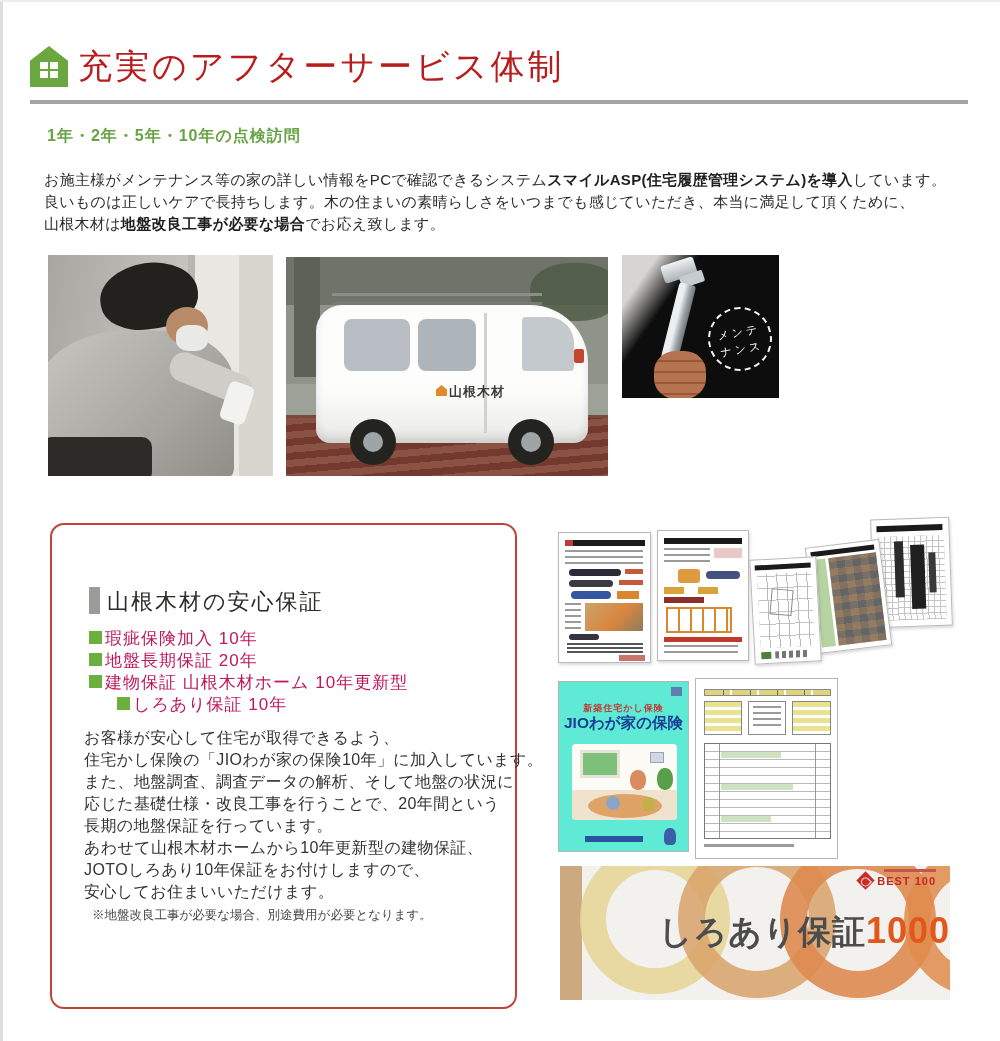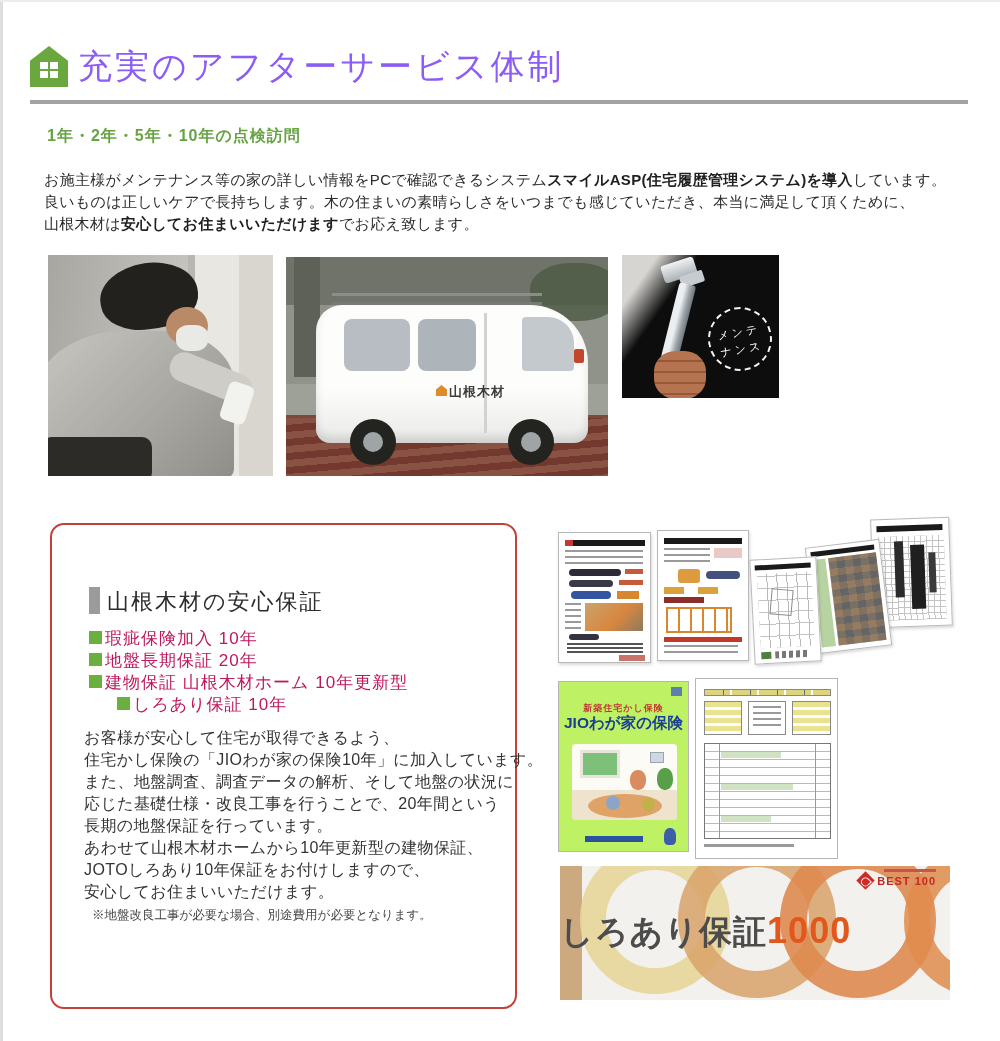--- a/index.html
+++ b/index.html
@@ -10,21 +10,21 @@
   
   .edge-l { left:0; top:0; width:3px; height:100%; background:#dedede; }
   .edge-t { left:0; top:0; width:100%; height:2px; background:#ececec; }
 
   
   .house { left:30px; top:46px; width:38px; height:41px; background:#6aa83f;
            clip-path:polygon(50% 0, 100% 36%, 100% 100%, 0 100%, 0 36%); }
   .house .win { position:absolute; left:10px; top:16px; width:18px; height:16px; background:#fff; }
   .house .win:before { content:""; position:absolute; left:8px; top:0; width:2px; height:100%; background:#6aa83f; }
   .house .win:after  { content:""; position:absolute; left:0; top:7px; width:100%; height:2px; background:#6aa83f; }
-  .page-title { left:78px; top:44px; font-family:"Liberation Serif", serif; font-size:34px; color:#8b5cf6; letter-spacing:3px; }
+  .page-title { left:78px; top:44px; font-family:"Liberation Serif", serif; font-size:34px; color:#b91c1c; letter-spacing:3px; }
   .rule { left:30px; top:100px; width:938px; height:4px; background:#a3a3a3; }
 
   
   .subtitle { left:47px; top:126px; font-size:16px; font-weight:bold; color:#67a344; letter-spacing:1px; }
   .p-line { left:44px; font-size:15px; color:#2c2c2c; white-space:nowrap; letter-spacing:0.3px; }
   .p-line b { font-weight:bold; color:#1f1f1f; }
 
   
   .photo { overflow:hidden; }
   .ph-worker { left:48px; top:255px; width:225px; height:221px; background:linear-gradient(100deg,#a8a6a0 0%,#c6c4bf 55%,#d6d4cf 100%); }
@@ -92,21 +92,21 @@
   .doc4 { left:811px; top:543px; width:75px; height:107px; transform:rotate(-7deg); z-index:2; }
   .doc5 { left:872px; top:518px; width:79px; height:109px; transform:rotate(-2deg); z-index:1; }
   .photogrid { background-image:
       repeating-linear-gradient(0deg, rgba(120,90,60,.55) 0 7px, rgba(60,60,60,.5) 7px 14px),
       repeating-linear-gradient(90deg, #b7a58f 0 8px, #8d8d8d 8px 16px); }
   .gridpaper { background-image:
       repeating-linear-gradient(0deg,#c4c4c4 0 1px, rgba(0,0,0,0) 1px 6px),
       repeating-linear-gradient(90deg,#c4c4c4 0 1px, rgba(0,0,0,0) 1px 6px); }
 
   
-  .jio { left:558px; top:681px; width:131px; height:171px; background:#bef264; border:1px solid #b5b5b5; }
+  .jio { left:558px; top:681px; width:131px; height:171px; background:#5eead4; border:1px solid #b5b5b5; }
   .jio .corner-logo { position:absolute; right:6px; top:5px; width:11px; height:9px; background:#5c7fad; }
   .jio .toplabel { position:absolute; left:0; top:20px; width:100%; text-align:center; font-size:9px; font-weight:bold; color:#c23a34; letter-spacing:1px; }
   .jio .title { position:absolute; left:0; top:31px; width:100%; text-align:center; font-size:15.5px; font-weight:bold; color:#1b3f96; }
   .jio .illus { position:absolute; left:13px; top:62px; width:105px; height:76px; background:#fdfbf6; border-radius:4px; overflow:hidden; }
   .jio .window { position:absolute; left:8px; top:6px; width:40px; height:28px; background:#7cc07a; border:3px solid #e8e4da; }
   .jio .floor { position:absolute; left:0; bottom:0; width:100%; height:30px; background:#efe3cd; }
   .jio .rug { position:absolute; left:16px; bottom:2px; width:74px; height:24px; background:#dfa368; border-radius:50%; }
   .jio .fig1 { position:absolute; left:58px; top:26px; width:16px; height:20px; background:#d98c5f; border-radius:45%; }
   .jio .fig2 { position:absolute; left:34px; bottom:10px; width:14px; height:14px; background:#8aa5c8; border-radius:50%; }
   .jio .fig3 { position:absolute; left:70px; bottom:8px; width:13px; height:15px; background:#c4b04a; border-radius:50%; }
@@ -133,21 +133,21 @@
   .banner { left:560px; top:866px; width:390px; height:134px; overflow:hidden;
       background:repeating-linear-gradient(45deg,#f4f3f0 0 16px,#ececе9 16px 32px); background-color:#f2f1ee; }
   .banner .bar1 { position:absolute; left:0; top:0; width:22px; height:100%; background:#c79c6c; opacity:.85; }
   .ring { position:absolute; border-radius:50%; }
   .r1 { left:20px; top:-22px; width:150px; height:150px; border:26px solid #e5d698; opacity:.9; }
   .r2 { left:118px; top:-26px; width:158px; height:158px; border:27px solid #d8a26a; opacity:.85; }
   .r3 { left:220px; top:-24px; width:156px; height:156px; border:27px solid #de8a4f; opacity:.9; }
   .r4 { left:344px; top:-20px; width:150px; height:150px; border:26px solid #df8c4c; opacity:.85; }
   .banner .tagline { position:absolute; left:0; top:28px; width:100%; text-align:center; font-size:12.5px; font-weight:bold; color:#3c3c3c; letter-spacing:1px; }
   .banner .tagline .hl { color:#dd8f2c; }
-  .banner .titlerow { position:absolute; left:0; top:44px; width:100%; text-align:left; white-space:nowrap; }
+  .banner .titlerow { position:absolute; left:0; top:44px; width:100%; text-align:right; white-space:nowrap; }
   .banner .t-main { font-size:33px; font-weight:bold; color:#4c4c4c; letter-spacing:1px; }
   .banner .t-num { font-size:36px; font-weight:bold; color:#e2571b; letter-spacing:1px; }
   .best { position:absolute; right:14px; top:8px; display:flex; align-items:center; }
   .best .diamond { width:13px; height:13px; background:#cf2b26; transform:rotate(45deg); margin-right:5px; position:relative; }
   .best .diamond:after { content:""; position:absolute; left:3px; top:3px; width:7px; height:7px; border:1.5px solid #fff; border-radius:50% 0 50% 50%; }
   .best .bt { font-size:11px; font-weight:bold; color:#c22a25; letter-spacing:1px; }
   .best .tiny { position:absolute; right:0; top:-5px; width:52px; height:3px; background:#c8544f; }
 </style>
 </head>
 <body>
@@ -158,21 +158,21 @@
 
   <div class="abs house">
       <div class="win"></div>
     </div>
   <div class="abs page-title">充実のアフターサービス体制</div>
   <div class="abs rule"></div>
 
   <div class="abs subtitle">1年・2年・5年・10年の点検訪問</div>
   <div class="abs p-line" style="top:193px;">良いものは正しいケアで長持ちします。木の住まいの素晴らしさをいつまでも感じていただき、本当に満足して頂くために、</div>
   <div class="abs p-line" style="top:171px;"><span>お施主様がメンテナンス等の家の詳しい情報をPCで確認できるシステム</span><b>スマイルASP(住宅履歴管理システム)を導入</b><span>しています。</span></div>
-  <div class="abs p-line" style="top:215px;"><span>山根木材は</span><b>安心してお住まいいただけます</b><span>でお応え致します。</span></div>
+  <div class="abs p-line" style="top:215px;"><span>山根木材は</span><b>地盤改良工事が必要な場合</b><span>でお応え致します。</span></div>
 
   <div class="abs photo ph-worker">
     <div class="wall"></div>
     <div class="jacket"></div>
     <div class="hair"></div>
     <div class="face"></div>
     <div class="mask"></div>
     <div class="arm"></div>
     <div class="tool"></div>
     <div class="pants"></div>

